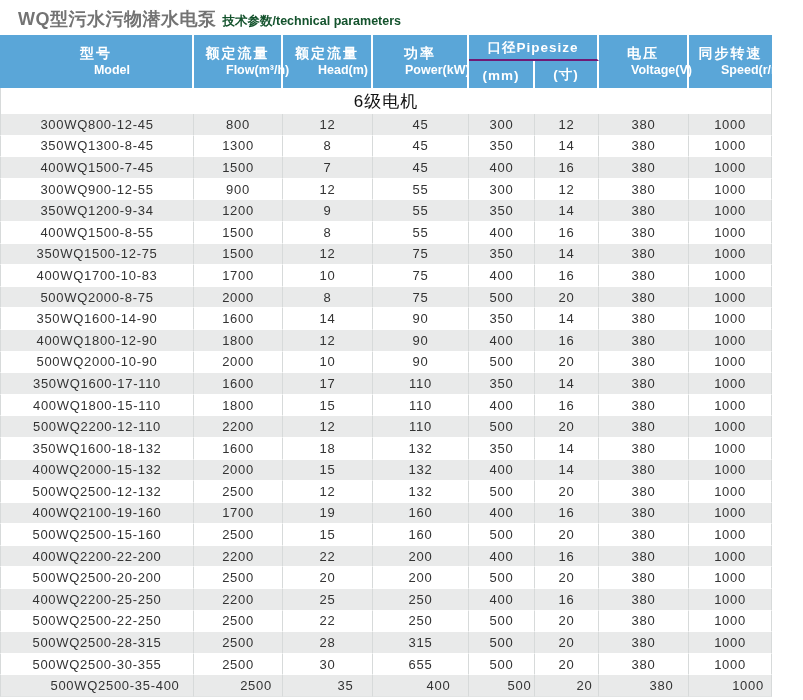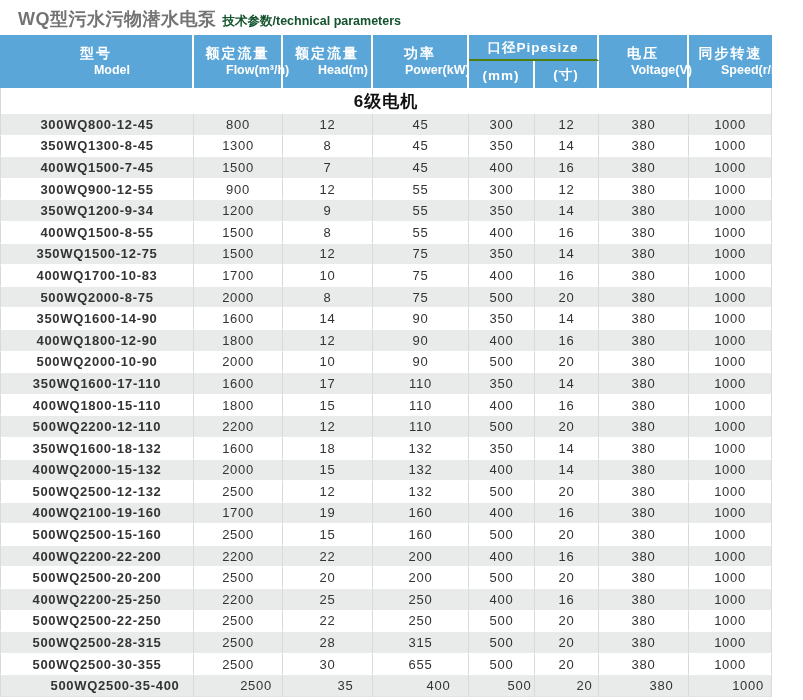--- a/index.html
+++ b/index.html
@@ -43,37 +43,37 @@
     background: #5aa6d8;
     color: #ffffff;
     font-weight: bold;
     text-align: center;
     vertical-align: middle;
     padding: 0;
   }
   thead tr.hrow1 { height: 26px; }
   thead tr.hrow2 { height: 27px; }
   thead th.sep { border-right: 2px solid #ffffff; }
-  thead th.group { border-bottom: 2px solid #4d7c0f; }
+  thead th.group { border-bottom: 2px solid #701a75; }
   .cn { display: block; font-size: 14px; letter-spacing: 2px; line-height: 1.35; }
   .en { display: block; font-size: 12.5px; letter-spacing: 0; line-height: 1.25; margin-left: 32px; }
   .one-line { font-size: 13.5px; letter-spacing: 1px; }
   tbody td {
     height: 21.6px;
     text-align: center;
     vertical-align: middle;
     font-size: 13px;
     color: #333333;
     letter-spacing: 0.7px;
     border-bottom: 1px solid #ffffff;
     border-right: 1px solid #d7dada;
     background: #ffffff;
     padding: 0;
   }
-  tbody td:first-child { border-left: 1px solid #d7dada; font-weight: bold; }
+  tbody td:first-child { border-left: 1px solid #d7dada; }
   tbody tr.alt td { background: #e9eaea; }
   tbody tr.section-row td {
     background: #ffffff;
     color: #111111;
     font-size: 17px;
     letter-spacing: 1px;
     height: 26px;
     border-right: 1px solid #d7dada;
     border-bottom: none;
   }

